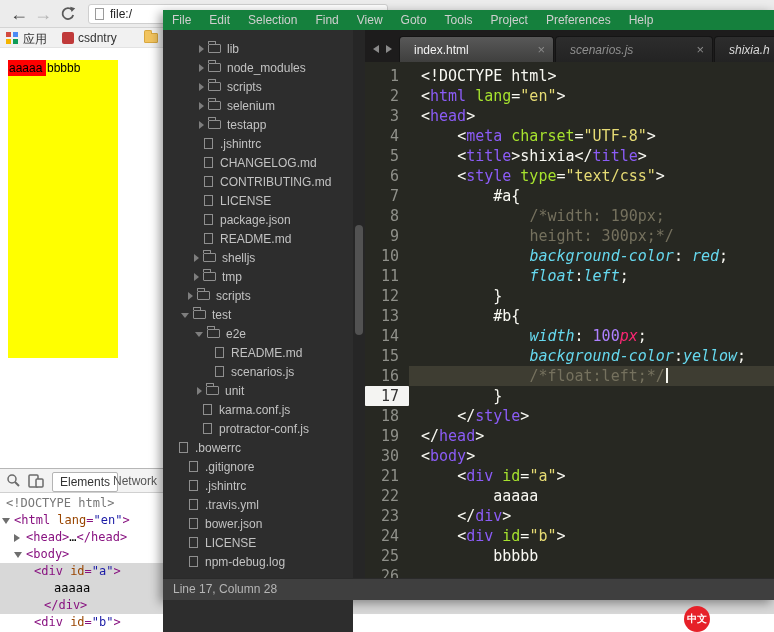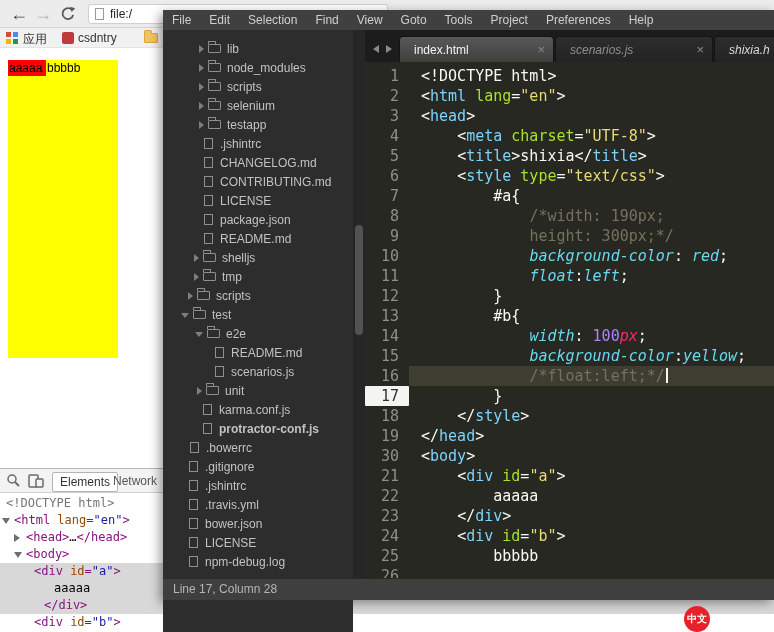--- a/index.html
+++ b/index.html
@@ -51,21 +51,21 @@
   .dtri-r { position:absolute; top:5px; width:0; height:0;
     border-left:6px solid #6e6e6e; border-top:4px solid transparent; border-bottom:4px solid transparent; }
   .dtri-d { position:absolute; top:6px; width:0; height:0;
     border-top:6px solid #6e6e6e; border-left:4px solid transparent; border-right:4px solid transparent; }
   .dtk-tag { color:#881280; } .dtk-attr { color:#994500; } .dtk-str { color:#1a1aa6; }
   .dtk-plain { color:#000; } .dtk-doctype { color:#777; }
 
   
   #sublime { position:absolute; left:163px; top:10px; width:611px; height:590px; z-index:10;
     background:#272822; box-shadow:-3px 3px 10px rgba(0,0,0,.4); }
-  #menu-bar { position:absolute; left:0; top:0; right:0; height:20px; background:#404040;
+  #menu-bar { position:absolute; left:0; top:0; right:0; height:20px; background:#15803d;
     display:flex; align-items:center; }
   .menu-item { font-size:12px; color:#cfcfcf; padding:0 9px; line-height:20px; }
 
   #sidebar { position:absolute; left:0; top:20px; width:190px; height:616px; background:#2d2d2d;
     overflow:hidden; padding-top:9px; }
   .tree-row { height:19px; display:flex; align-items:center; font-size:12px; color:#c2c2c2; white-space:nowrap; }
   .tri-r { width:0; height:0; border-left:5px solid #7e7e7e; border-top:4px solid transparent;
     border-bottom:4px solid transparent; margin-right:4px; flex:none; }
   .tri-d { width:0; height:0; border-top:5px solid #7e7e7e; border-left:4px solid transparent;
     border-right:4px solid transparent; margin-right:4px; margin-top:2px; flex:none; }
@@ -99,21 +99,21 @@
   #gutter { width:44px; flex:none; padding-top:4px; }
   .gut-cell { height:20px; line-height:20px; text-align:right; padding-right:10px;
     font-family:"DejaVu Sans Mono", monospace; font-size:15px; color:#8f908a; }
   .gut-cell.cur { background:#f4f4f2; color:#333; border-radius:1px; }
   #code-area { flex:1; padding-top:4px; overflow:hidden; }
   .code-line { height:20px; line-height:20px; white-space:pre;
     font-family:"DejaVu Sans Mono", monospace; font-size:15px; padding-left:12px; }
   .code-line.cur { background:#3e3d32; }
   .code-line.cur::after { content:""; display:inline-block; width:2px; height:15px;
     background:#f8f8f0; vertical-align:-2px; margin-left:1px; }
-  .tk-plain { color:#f8f8f2; } .tk-tag { color:#7dd3fc; } .tk-attr { color:#a6e22e; }
+  .tk-plain { color:#f8f8f2; } .tk-tag { color:#8b5cf6; } .tk-attr { color:#a6e22e; }
   .tk-str { color:#e6db74; } .tk-com { color:#75715e; }
   .tk-prop { color:#66d9ef; font-style:italic; } .tk-val { color:#66d9ef; font-style:italic; }
   .tk-num { color:#ae81ff; } .tk-unit { color:#f92672; font-style:italic; }
 
   #status-bar { position:absolute; left:0; right:0; bottom:0; height:22px; background:#3f3f3f;
     border-top:1px solid #2a2a2a; font-size:12px; color:#b5b5b5; line-height:21px; padding-left:10px; }
 
   
   #ime-badge { position:absolute; left:684px; top:606px; width:26px; height:26px; border-radius:50%;
     background:#e62129; color:#fff; font-size:10px; font-weight:bold; display:flex;
@@ -288,25 +288,25 @@
         </div>
         <div class="tree-row" style="padding-left: 34px;">
           <span class="tri-r"></span>
           <span class="ico-folder"></span>
           <span class="tree-label">unit</span>
         </div>
         <div class="tree-row" style="padding-left: 38px;">
           <span class="ico-file"></span>
           <span class="tree-label">karma.conf.js</span>
         </div>
-        <div class="tree-row" style="padding-left: 38px; font-weight: bold;">
+        <div class="tree-row" style="padding-left: 38px;">
           <span class="ico-file"></span>
           <span class="tree-label">protractor-conf.js</span>
         </div>
-        <div class="tree-row" style="padding-left: 25px;">
+        <div class="tree-row" style="padding-left: 14px;">
           <span class="ico-file"></span>
           <span class="tree-label">.bowerrc</span>
         </div>
         <div class="tree-row" style="padding-left: 24px;">
           <span class="ico-file"></span>
           <span class="tree-label">.gitignore</span>
         </div>
         <div class="tree-row" style="padding-left: 24px;">
           <span class="ico-file"></span>
           <span class="tree-label">.jshintrc</span>

